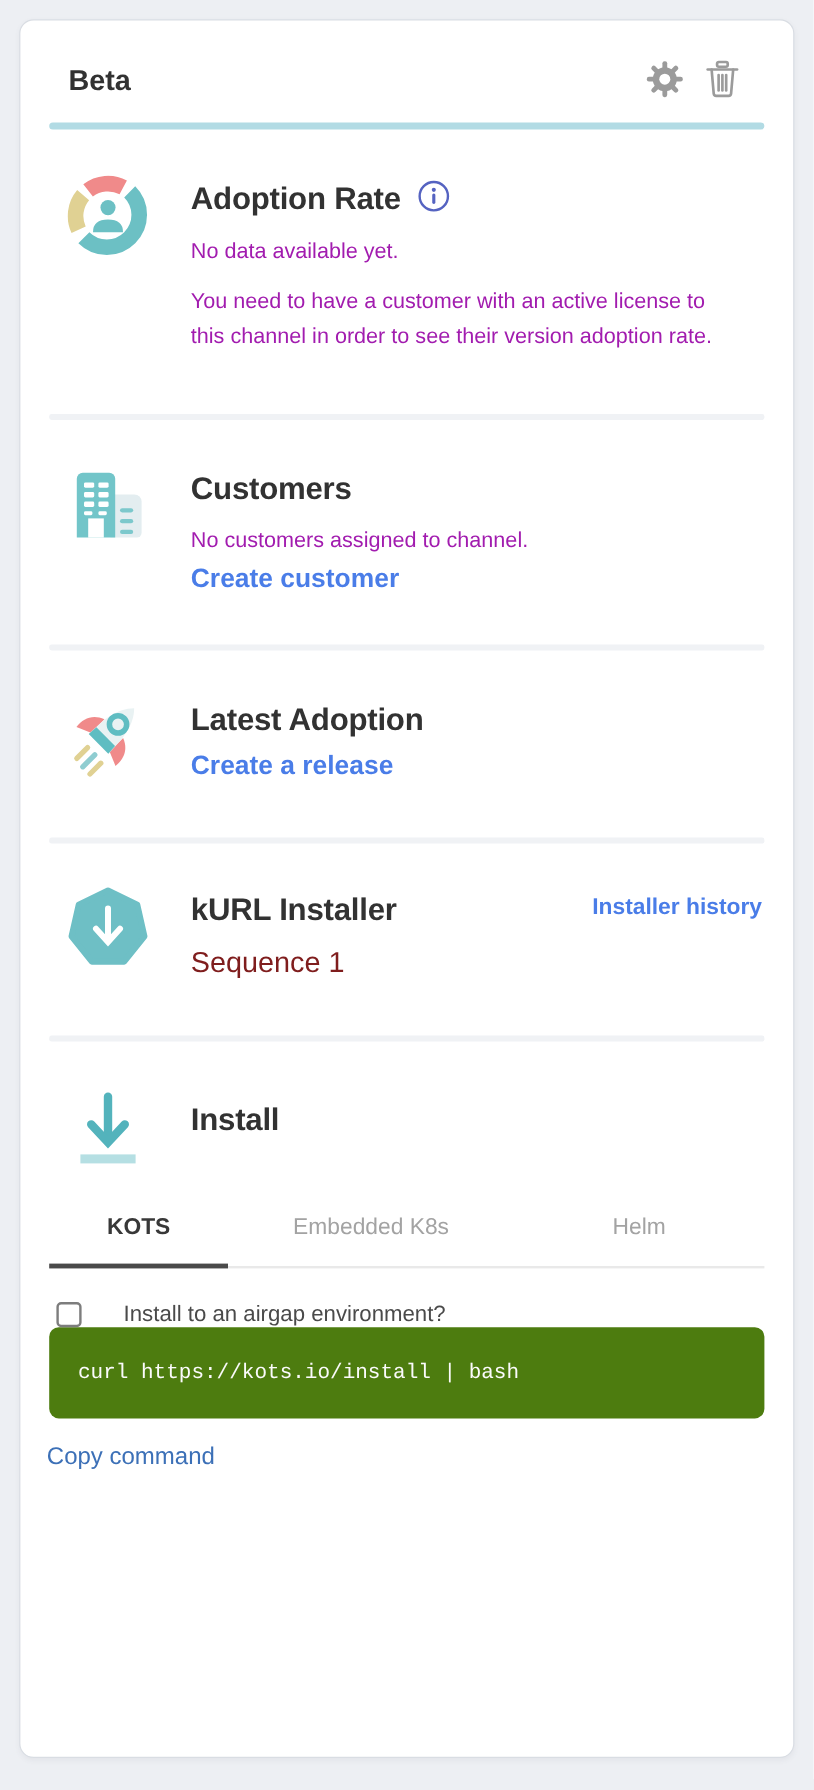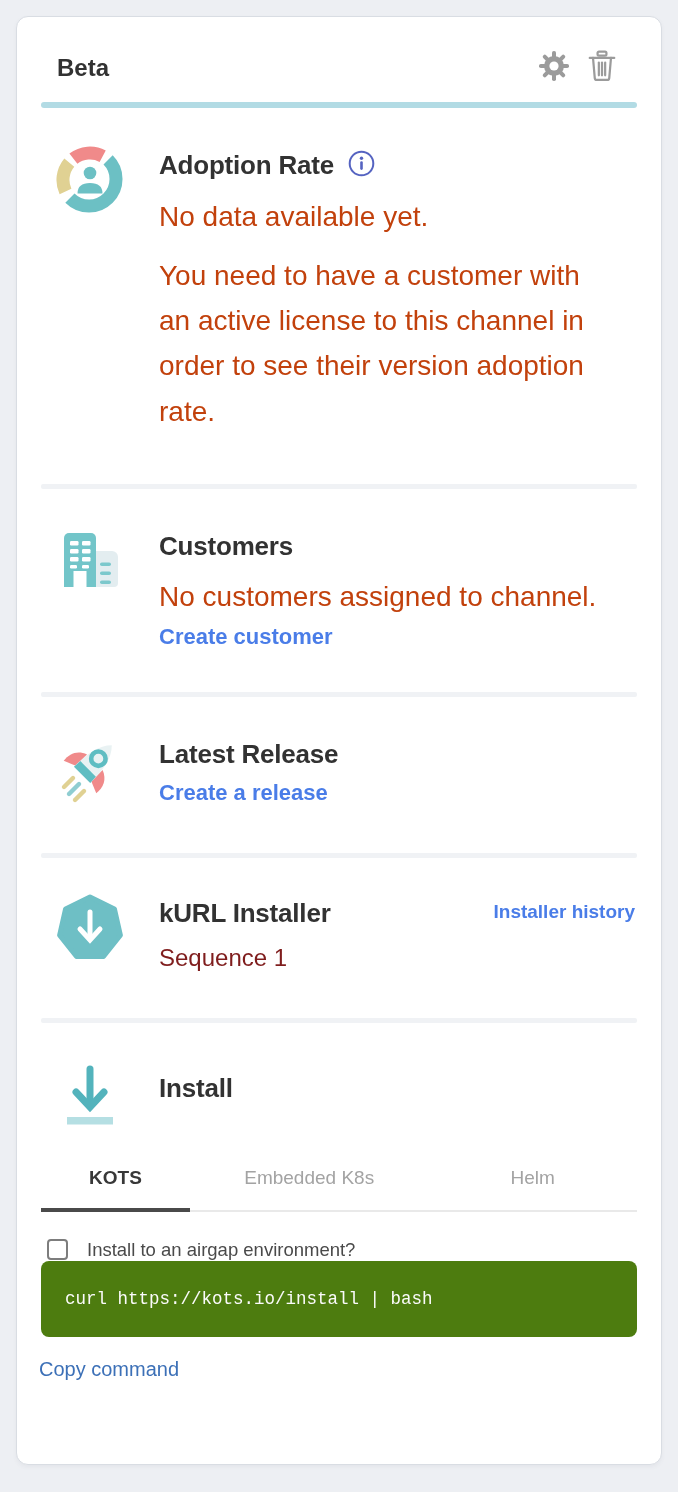--- a/index.html
+++ b/index.html
@@ -33,21 +33,21 @@
   
   .section { display: flex; align-items: flex-start; }
   .sec-pad { padding: 38px 0 50px; }
   .section-icon { width: 68px; height: 74px; margin-left: 15px; margin-right: 35px; flex: none; }
   .section-body { padding-top: 4px; flex: 1 1 auto; min-width: 0; }
   .h2 {
     font-size: 26px; font-weight: 600; color: #323232;
     letter-spacing: -0.2px; line-height: 1.2; margin: 0;
   }
   .h-row { display: flex; align-items: center; gap: 14px; }
-  .muted { font-size: 28px; color: #c2410c; line-height: 1.62; margin: 13px 0 0; }
+  .muted { font-size: 18px; color: #a21caf; line-height: 1.62; margin: 13px 0 0; }
   .para { max-width: 452px; }
   .link { color: #4a7de8; font-weight: 600; text-decoration: none; cursor: pointer; display: inline-block; }
   .link-lg { font-size: 22px; margin-top: 14px; }
   .divider { height: 5px; background: #f0f2f5; border-radius: 2px; }
 
   
   .kurl-head { display: flex; align-items: flex-start; justify-content: space-between; padding-right: 2px; gap: 21px; }
   .history-link { font-size: 19px; margin-top: 3px; }
   .sequence { font-size: 24px; color: #7f1d1d; margin-top: 15px; }
 
@@ -60,21 +60,21 @@
   }
   .tab {
     text-align: center; font-size: 19px; color: #a3a3a3;
     padding: 8px 0 21px; position: relative; cursor: pointer;
   }
   .tab.active { color: #383838; font-weight: 600; }
   .tab.active::after {
     content: ""; position: absolute; left: 0; right: 0; bottom: -2px;
     height: 4px; background: #4a4a4a;
   }
-  .airgap-row { display: flex; align-items: center; gap: 19px; margin-top: 27px; padding-left: 6px; text-align: center; }
+  .airgap-row { display: flex; align-items: center; gap: 35px; margin-top: 27px; padding-left: 6px; text-align: center; }
   .checkbox {
     width: 21px; height: 21px; border: 2px solid #7d7d7d;
     border-radius: 4px; background: #fff; cursor: pointer; flex: none;
   }
   .airgap-label { font-size: 18.5px; color: #4a4a4a; }
   .code-block {
     background: #4d7c0f; border-radius: 8px;
     padding: 21px 2px 21px 24px;
     font-family: Liberation Mono, monospace;
     font-size: 17.5px; color: #fbfbfb; line-height: 34px;
@@ -194,21 +194,21 @@
           <circle cx="36" cy="21" r="7.2" fill="none" stroke="#5fbdc2" stroke-width="4.6"></circle>
         </g>
         <g stroke-width="4.4" stroke-linecap="round" fill="none">
           <line x1="8" y1="52" x2="17" y2="43" stroke="#e0d193"></line>
           <line x1="13" y1="59" x2="23" y2="49" stroke="#8fcdd1"></line>
           <line x1="19" y1="65" x2="28" y2="56" stroke="#e0d193"></line>
         </g>
       </svg>
     </div>
     <div class="section-body">
-      <h2 class="h2">Latest Release</h2>
+      <h2 class="h2">Latest Adoption</h2>
       <a class="link link-lg" style="margin-top:10px;">Create a release</a>
     </div>
   </div>
 
   <div class="divider"></div>
 
   <div class="section" style="padding:36px 0 46px;">
     <div class="section-icon">
       <svg width="68" height="70" viewBox="0 0 68 70">
         <polygon points="34,3 58.4,14.9 64.4,41.3 47.5,62.4 20.5,62.4 3.6,41.3 9.6,14.9" fill="#6ebfc5" stroke="#6ebfc5" stroke-width="5" stroke-linejoin="round"></polygon>

